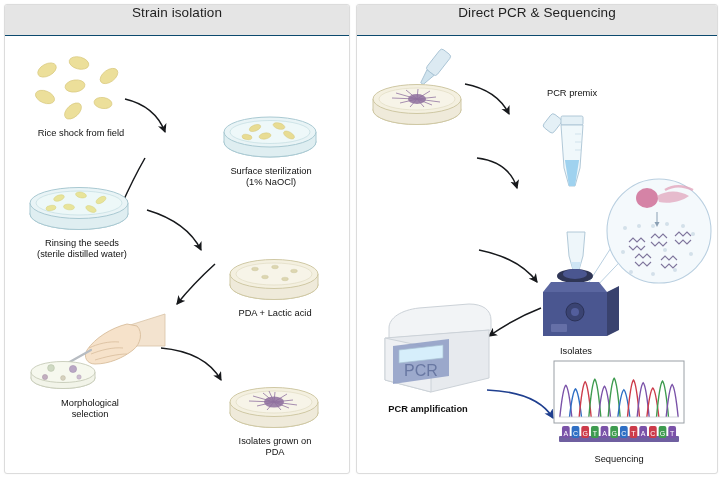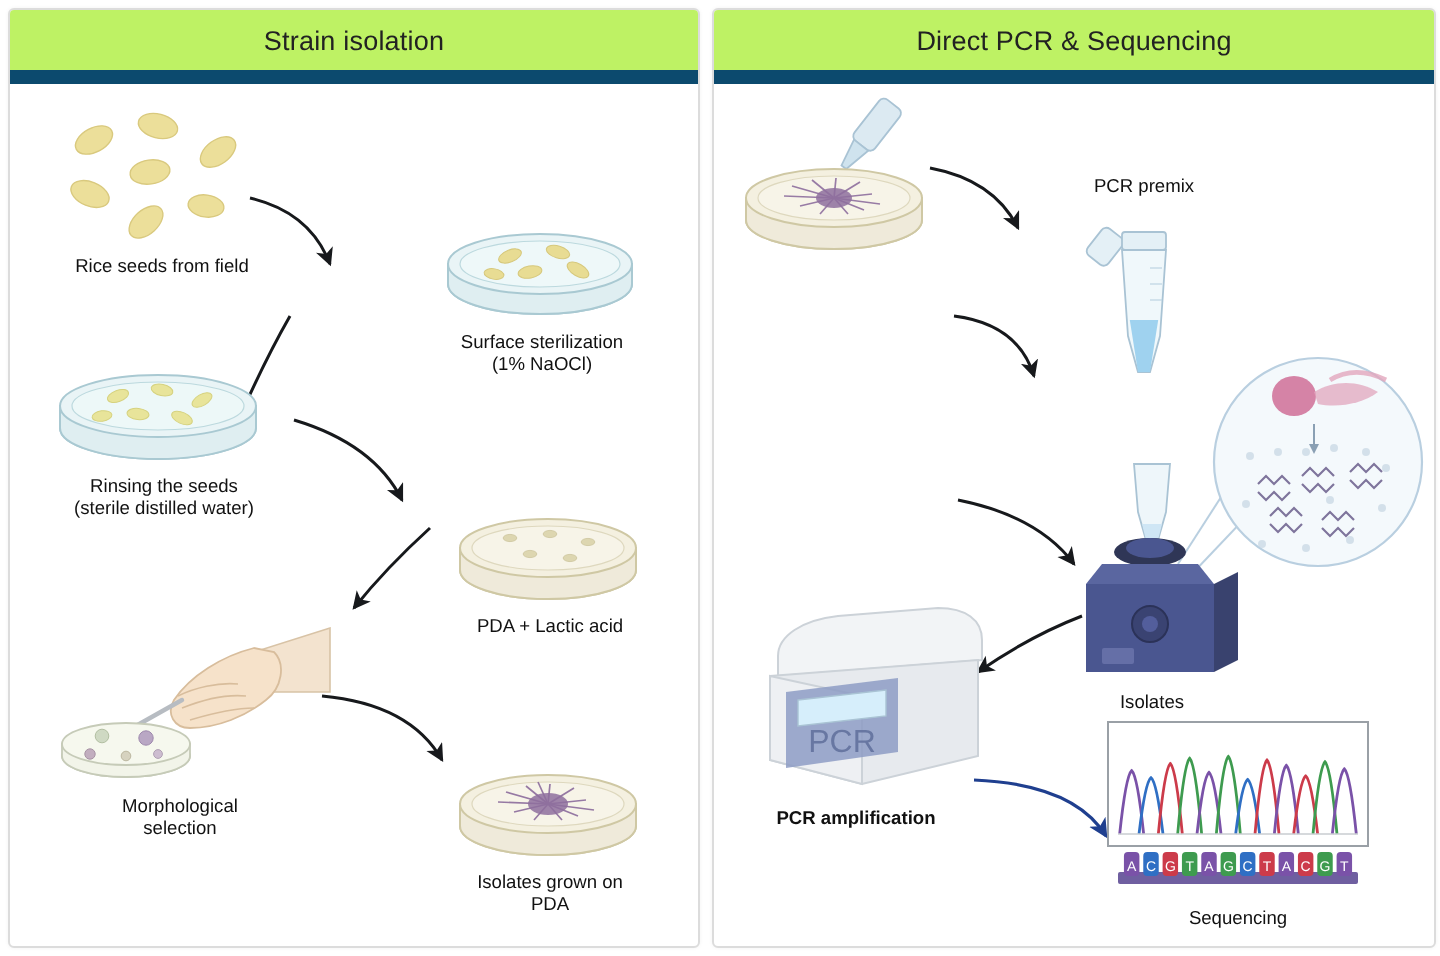--- a/index.html
+++ b/index.html
@@ -7,22 +7,22 @@
        font-family:"Liberation Sans","DejaVu Sans",sans-serif;color:#1a1a1a;}
   #root{position:relative;width:720px;height:478px;background:#fff;}
 
   .panel{position:absolute;top:4px;height:468px;background:#ffffff;
          border:1px solid #dcdcdc;border-radius:3px;overflow:hidden;
          box-shadow:0 0 2px rgba(0,0,0,0.05);}
   #panel-left{left:4px;width:344px;}
   #panel-right{left:356px;width:360px;}
 
   .panel-header{position:absolute;left:0;top:0;width:100%;height:30px;
-      background:#bef264;border-bottom:7px solid #0c4a6e;
-      display:flex;align-items:center;justify-content:center;}
+      background:#e5e5e5;border-bottom:1px solid #0c4a6e;
+      display:flex;justify-content:center;}
   .panel-header span{font-size:13.5px;color:#222;letter-spacing:.1px;}
   .panel-body{position:absolute;left:0;top:31px;width:100%;height:436px;}
 
   .node{position:absolute;}
   .cap{position:absolute;text-align:center;font-size:9.3px;line-height:11.4px;
        color:#111;white-space:pre-line;}
 
   svg{display:block;overflow:visible;}
   .arrowsvg{position:absolute;left:0;top:0;width:100%;height:100%;
             pointer-events:none;}
@@ -57,21 +57,21 @@
             <ellipse cx="20" cy="16" rx="10" ry="6" transform="rotate(-28 20 16)"></ellipse>
             <ellipse cx="52" cy="9" rx="10" ry="6" transform="rotate(14 52 9)"></ellipse>
             <ellipse cx="82" cy="22" rx="10" ry="6" transform="rotate(-36 82 22)"></ellipse>
             <ellipse cx="48" cy="32" rx="10" ry="6" transform="rotate(-8 48 32)"></ellipse>
             <ellipse cx="18" cy="43" rx="10" ry="6" transform="rotate(22 18 43)"></ellipse>
             <ellipse cx="46" cy="57" rx="10" ry="6" transform="rotate(-42 46 57)"></ellipse>
             <ellipse cx="76" cy="49" rx="9" ry="5.5" transform="rotate(8 76 49)"></ellipse>
           </g>
         </svg>
       </div>
-      <div class="cap" style="left:2px;top:92px;width:148px;">Rice seeds from field</div>
+      <div class="cap" style="left:2px;top:92px;width:148px;">Rice shock from field</div>
 
       <div class="node" style="left:212px;top:70px;">
         <svg width="106" height="58" viewBox="0 0 106 58">
           <ellipse cx="53" cy="36" rx="46" ry="15" fill="#d4e7ec" stroke="#a9c9d2" stroke-width="1"></ellipse>
           <path d="M7 26 L7 36 A46 15 0 0 0 99 36 L99 26 Z" fill="#dfeef1" stroke="#a9c9d2" stroke-width="1"></path>
           <ellipse cx="53" cy="26" rx="46" ry="15" fill="#e9f4f6" stroke="#a9c9d2" stroke-width="1"></ellipse>
           <ellipse cx="53" cy="26" rx="40" ry="11.5" fill="#eef8f9" stroke="#bcd9de" stroke-width="0.6"></ellipse>
           <g fill="#e8dc93" stroke="#d6c87c" stroke-width="0.5">
             <ellipse cx="38" cy="22" rx="6" ry="3" transform="rotate(-22 38 22)"></ellipse>
             <ellipse cx="62" cy="20" rx="6" ry="3" transform="rotate(16 62 20)"></ellipse>

